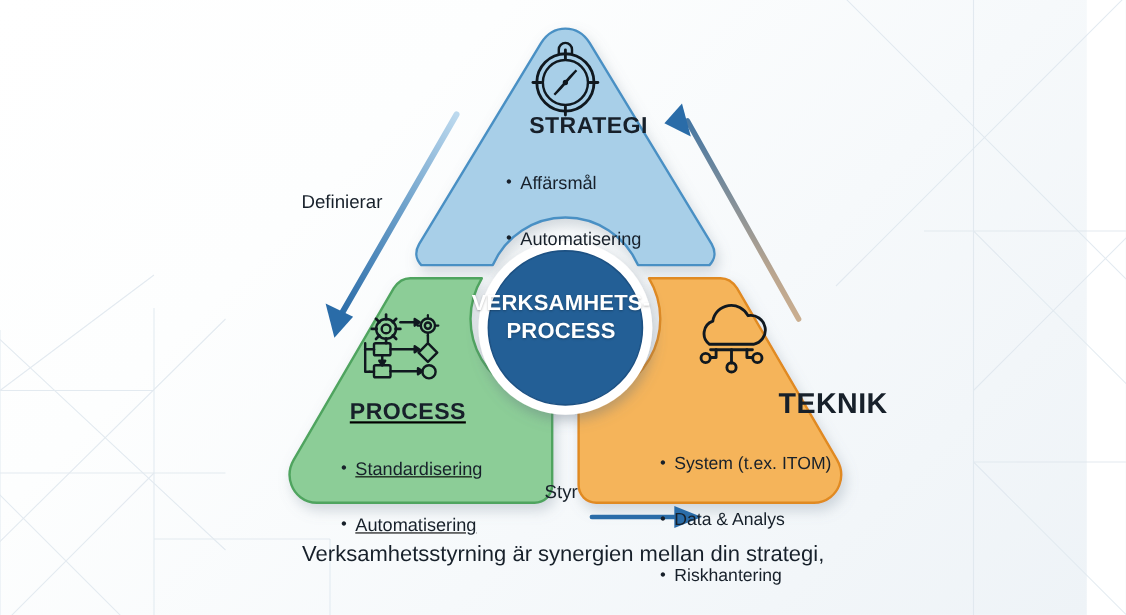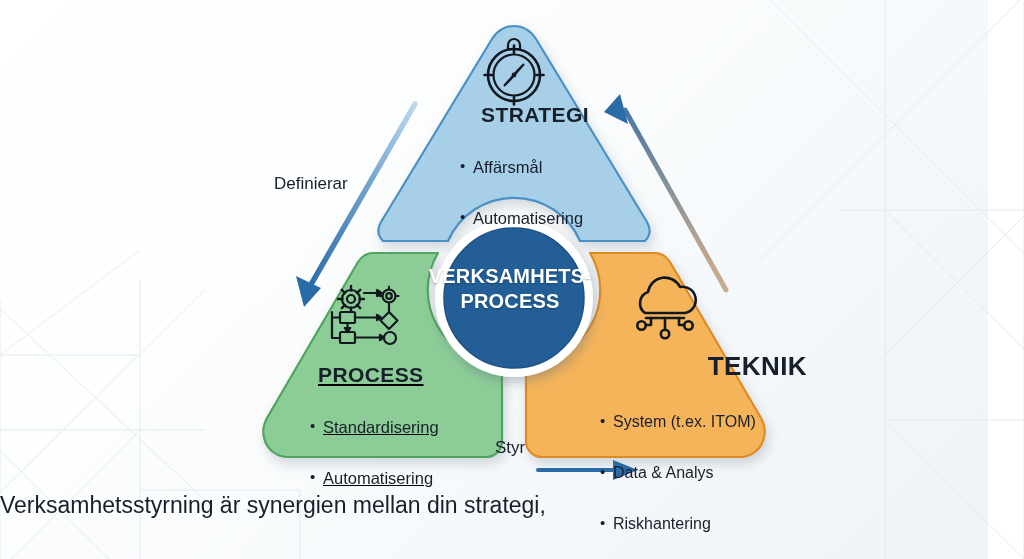--- a/index.html
+++ b/index.html
@@ -104,23 +104,23 @@
   }
   #label-definierar { left:274px; top:174px; }
   #label-mojliggor  { left:687px; top:175px; }
   #label-styr       { left:495px; top:438px; font-size:17px; }
 
   
   #caption {
     position:absolute;
     left:0; top:491px;
     width:1024px;
-    text-align:left;
+    text-align:center;
     color:#17202a;
-    font-size:23px;
+    font-size:20px;
     line-height:1.30;
   }
   #caption .line { display:block; }
 </style>
 </head>
 <body>
 
 <div id="stage">
 
   <svg id="bg-pattern" viewBox="0 0 1024 559" width="1024" height="559" aria-hidden="true">

